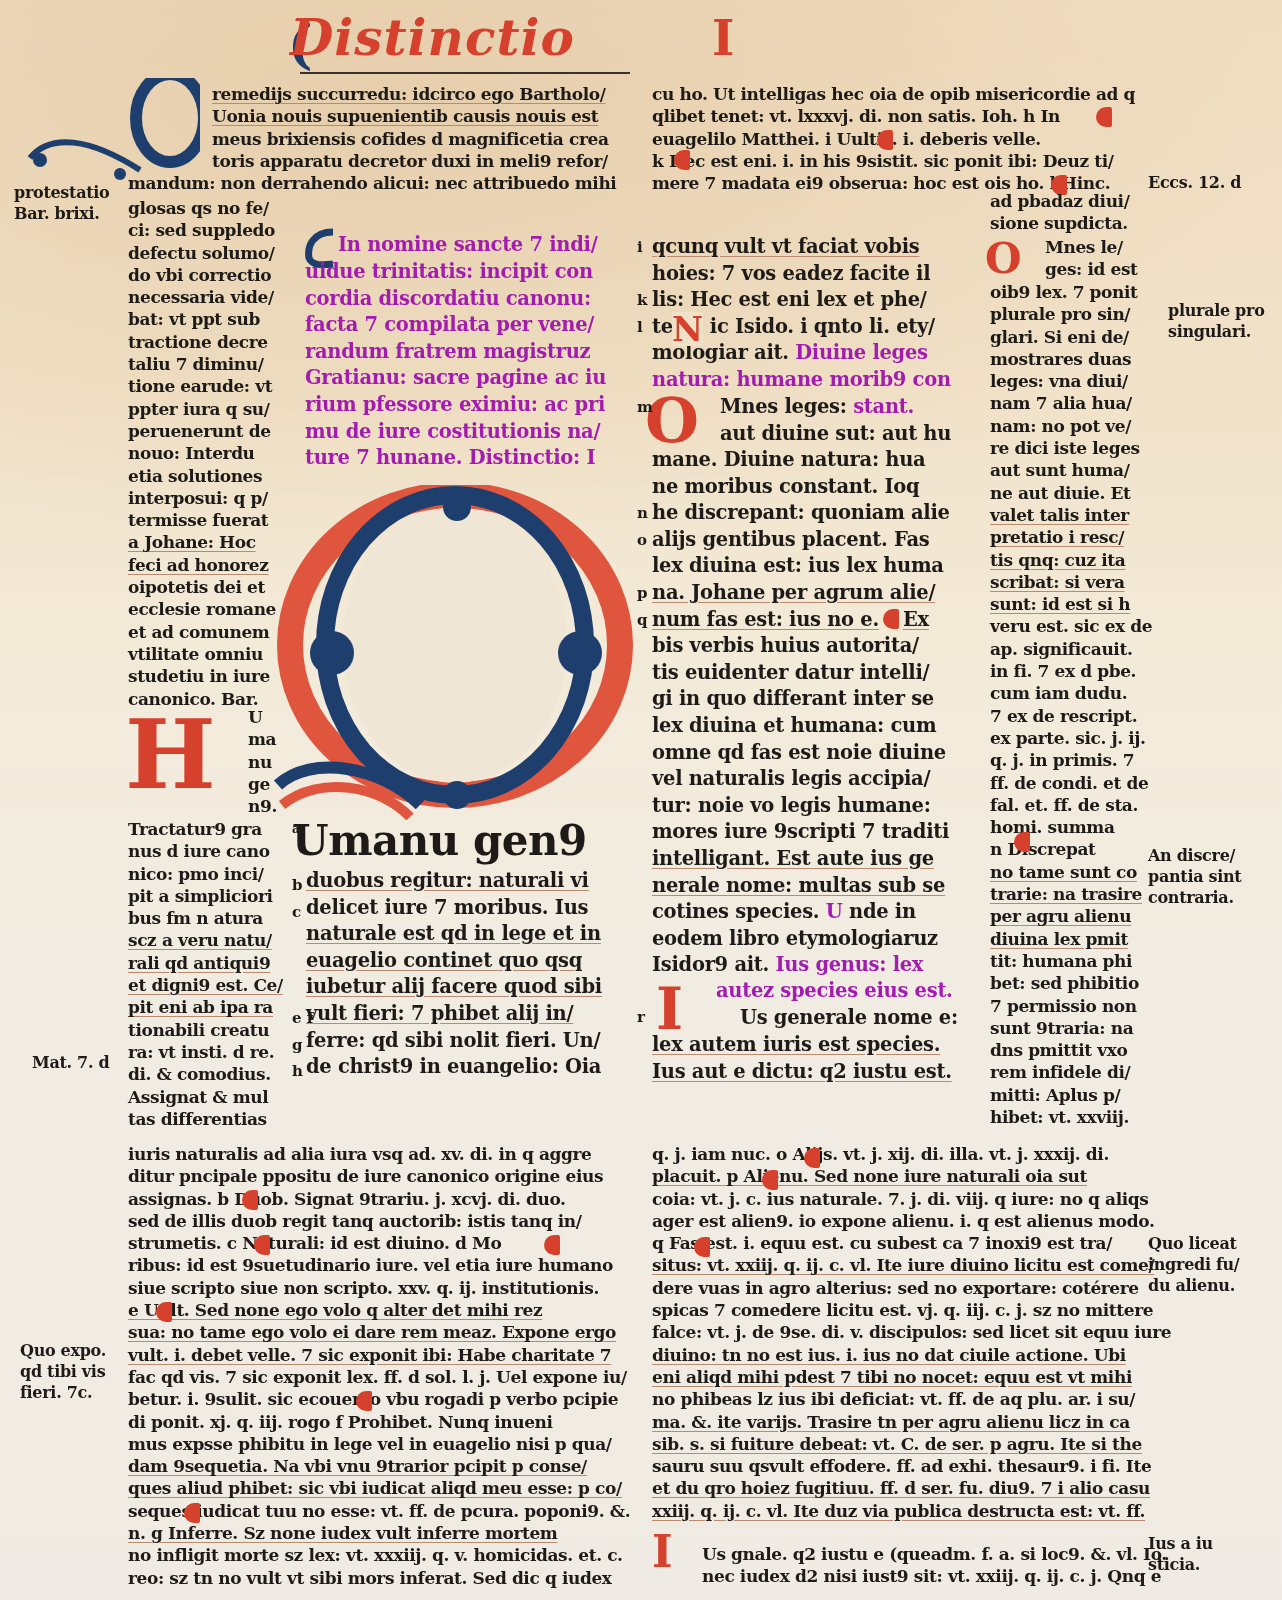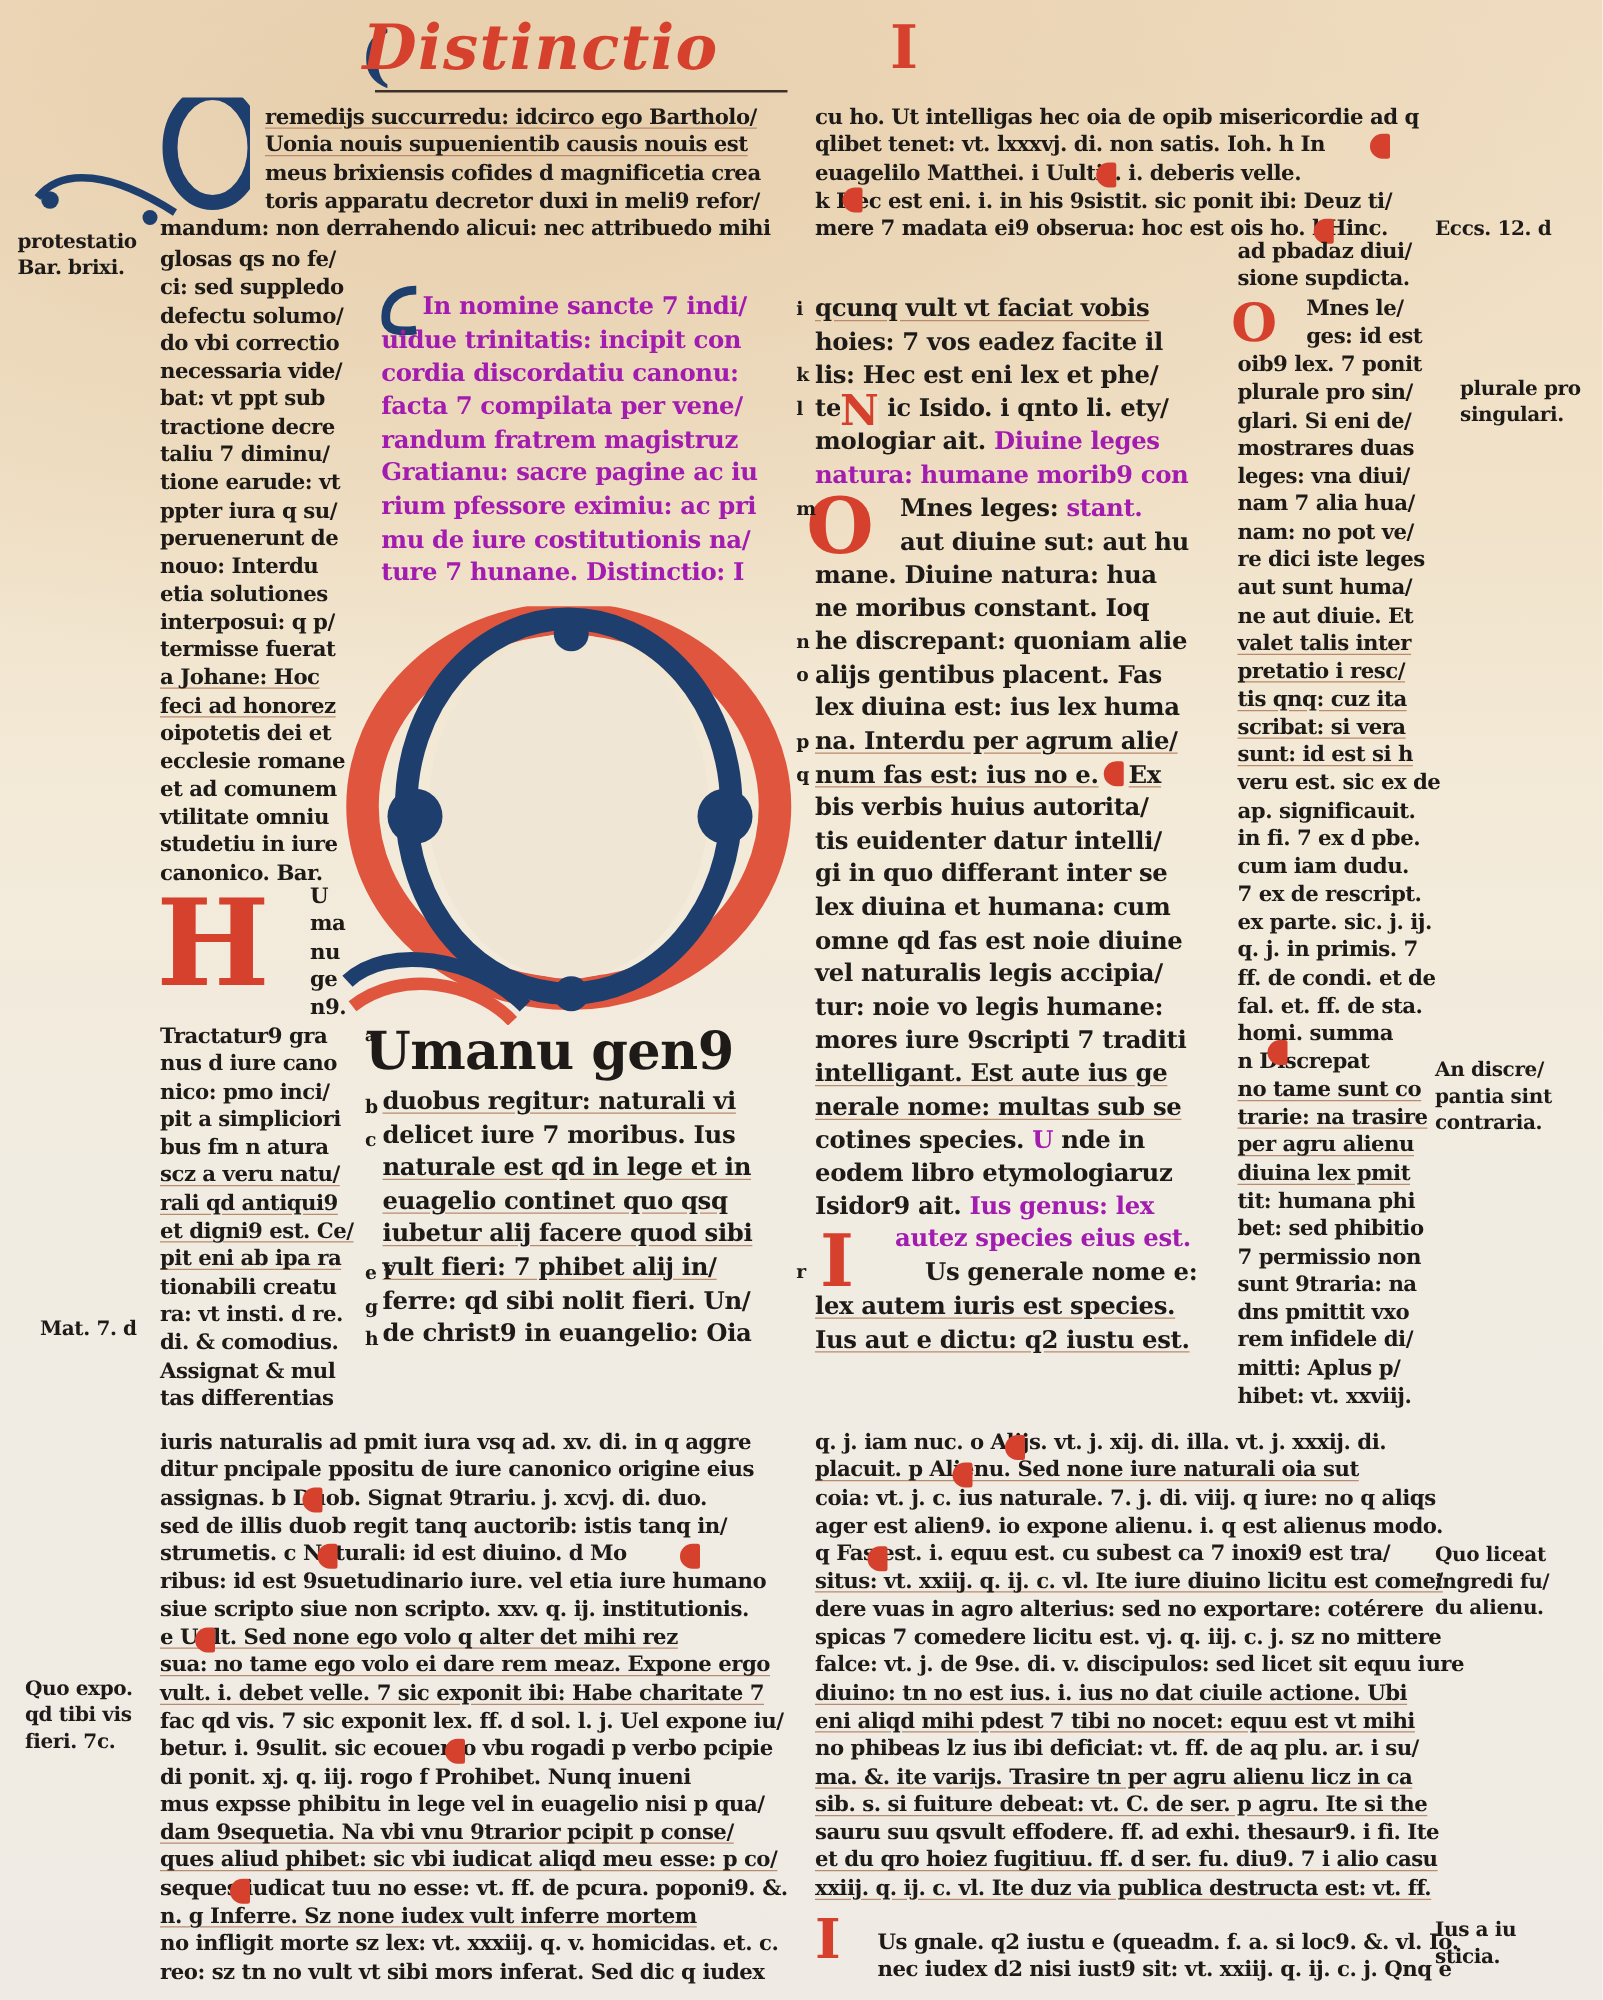--- a/index.html
+++ b/index.html
@@ -230,21 +230,21 @@
 <div class="blk txt" style="left:720px;top:394px;">
   <span class="line"><span>Mnes leges:</span> <span class="red">stant.</span></span>
   <span class="line">aut diuine sut: aut hu</span>
 </div>
 <div class="blk txt" style="left:652px;top:447px;">
   <span class="line">mane. Diuine natura: hua</span>
   <span class="line">ne moribus constant. Ioq</span>
   <span class="line">he discrepant: quoniam alie</span>
   <span class="line">alijs gentibus placent. Fas</span>
   <span class="line">lex diuina est: ius lex huma</span>
-  <span class="line underline">na. Interdu per agrum alie/</span>
+  <span class="line underline">na. Johane per agrum alie/</span>
   <span class="line underline"><span>num fas est: ius no e.</span><span class="paraph"></span><span>Ex</span></span>
   <span class="line">bis verbis huius autorita/</span>
   <span class="line">tis euidenter datur intelli/</span>
   <span class="line">gi in quo differant inter se</span>
   <span class="line">lex diuina et humana: cum</span>
   <span class="line">omne qd fas est noie diuine</span>
   <span class="line">vel naturalis legis accipia/</span>
   <span class="line">tur: noie vo legis humane:</span>
   <span class="line">mores iure 9scripti 7 traditi</span>
   <span class="line underline">intelligant. Est aute ius ge</span>
@@ -319,21 +319,21 @@
   <span class="line">7 permissio non</span>
   <span class="line">sunt 9traria: na</span>
   <span class="line">dns pmittit vxo</span>
   <span class="line">rem infidele di/</span>
   <span class="line">mitti: Aplus p/</span>
   <span class="line">hibet: vt. xxviij.</span>
 </div>
 <span class="blk paraph" style="left:1010px;top:832px;"></span>
 
 <div class="blk gloss" style="left:128px;top:1143px;">
-  <span class="line">iuris naturalis ad pmit iura vsq ad. xv. di. in q aggre</span>
+  <span class="line">iuris naturalis ad alia iura vsq ad. xv. di. in q aggre</span>
   <span class="line">ditur pncipale ppositu de iure canonico origine eius</span>
   <span class="line">assignas. b  Duob. Signat 9trariu. j. xcvj. di. duo.</span>
   <span class="line">sed de illis duob regit tanq auctorib: istis tanq in/</span>
   <span class="line">strumetis.  c  Naturali: id est diuino.  d  Mo</span>
   <span class="line">ribus: id est 9suetudinario iure. vel etia iure humano</span>
   <span class="line">siue scripto siue non scripto. xxv. q. ij. institutionis.</span>
   <span class="line underline">e  Uult. Sed none ego volo q alter det mihi rez</span>
   <span class="line underline">sua: no tame ego volo ei dare rem meaz. Expone ergo</span>
   <span class="line underline">vult. i. debet velle. 7 sic exponit ibi: Habe charitate 7</span>
   <span class="line">fac qd vis. 7 sic exponit lex. ff. d sol. l. j. Uel expone iu/</span>

